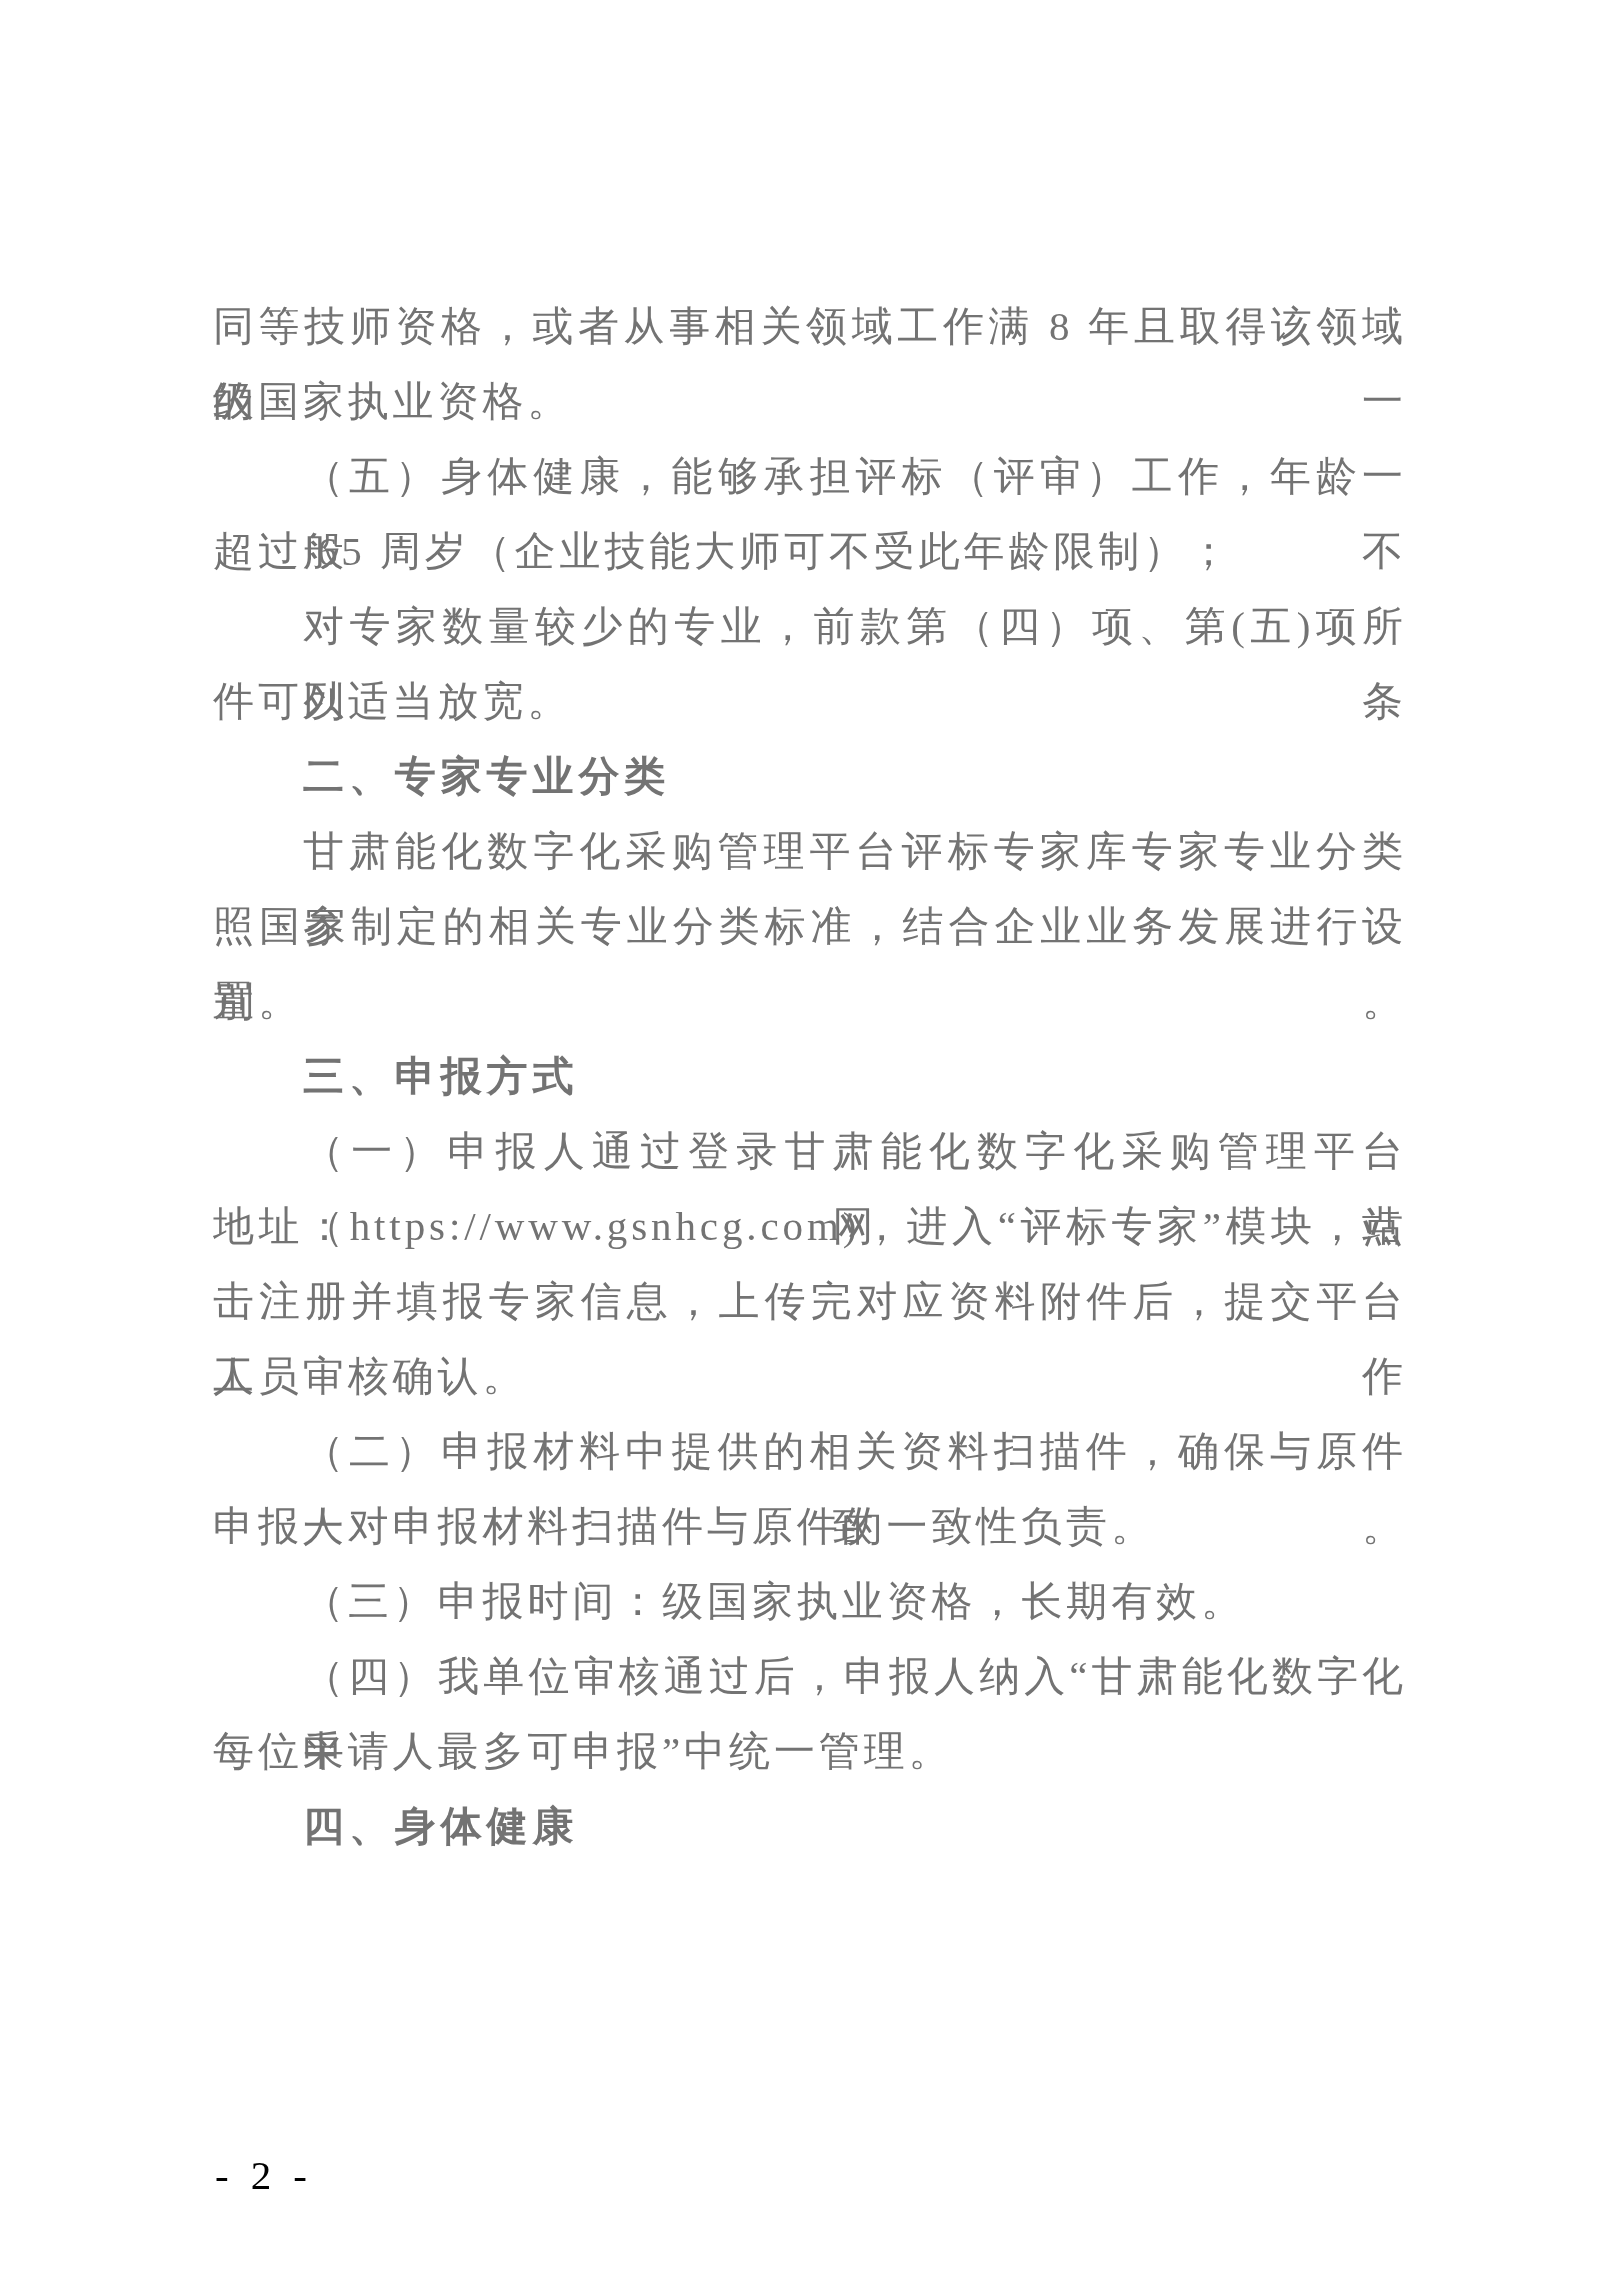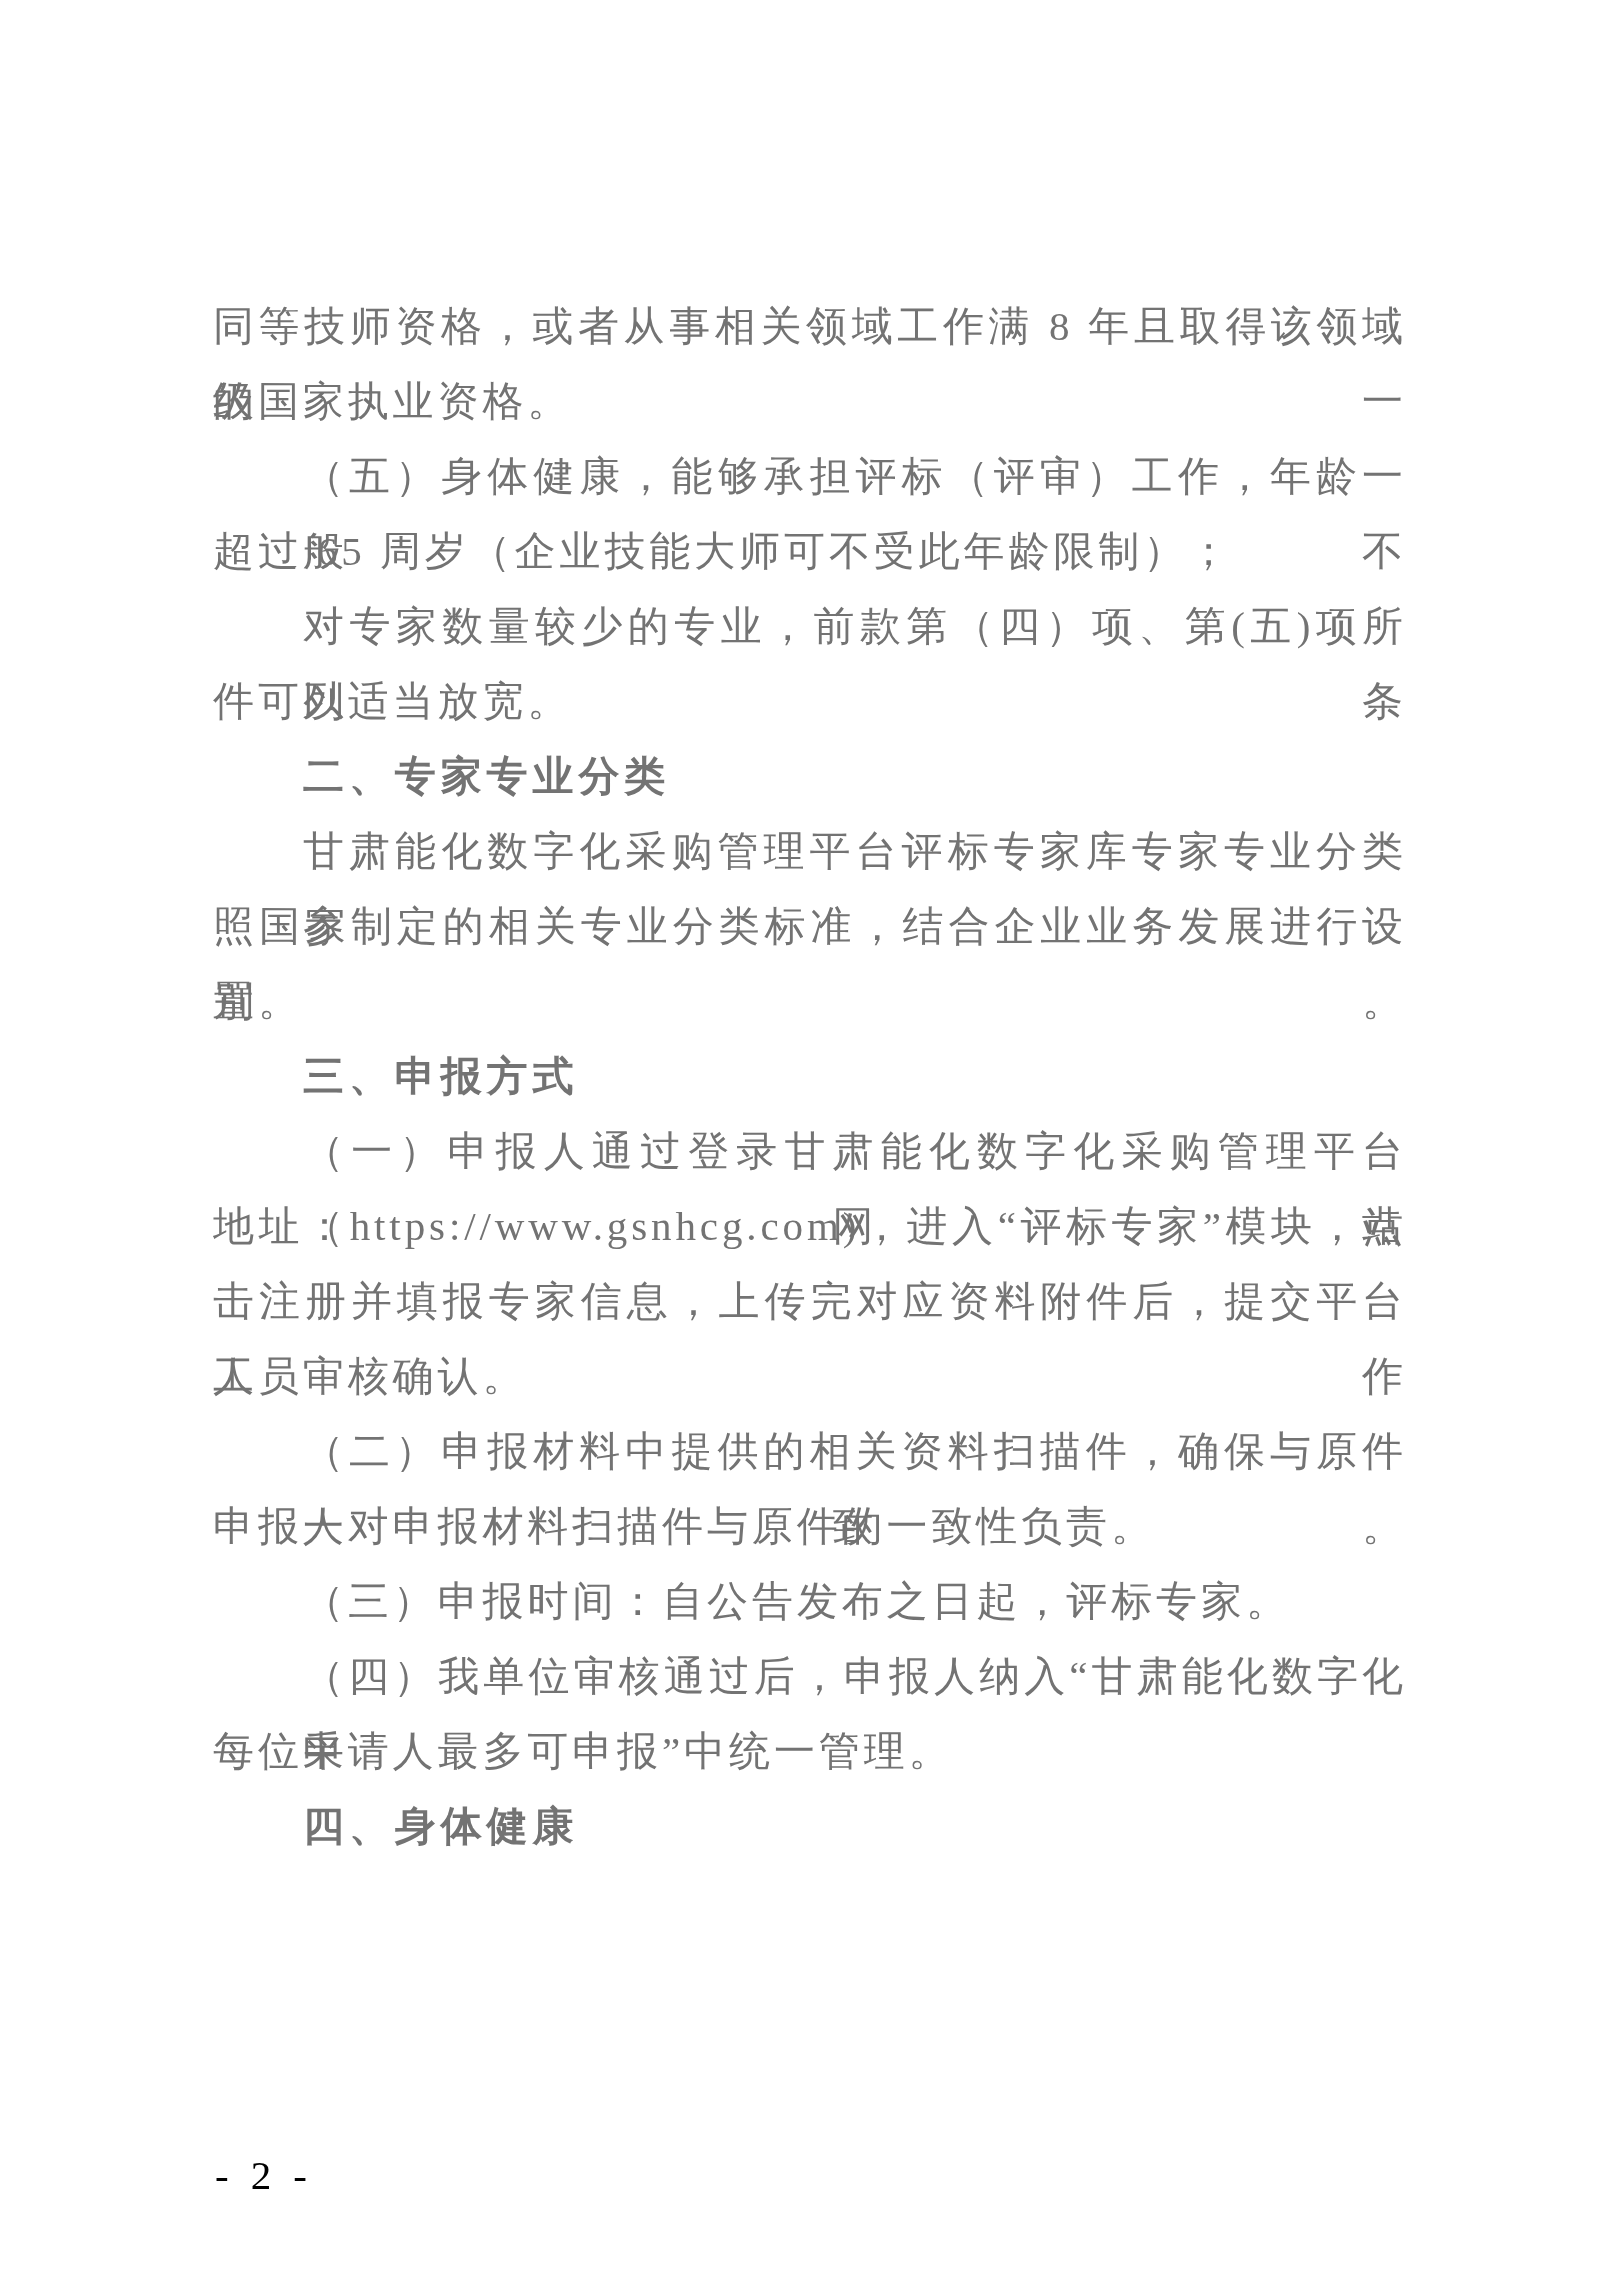--- a/index.html
+++ b/index.html
@@ -77,21 +77,21 @@
     <div class="line j ind">甘肃能化数字化采购管理平台评标专家库专家专业分类参</div>
     <div class="line j">照国家制定的相关专业分类标准，结合企业业务发展进行设置。</div>
     <div class="line">别。</div>
     <div class="line h ind">三、申报方式</div>
     <div class="line j ind">（一）申报人通过登录甘肃能化数字化采购管理平台（网站</div>
     <div class="line j">地址：https://www.gsnhcg.com)，进入“评标专家”模块，点</div>
     <div class="line j">击注册并填报专家信息，上传完对应资料附件后，提交平台工作</div>
     <div class="line">人员审核确认。</div>
     <div class="line j ind">（二）申报材料中提供的相关资料扫描件，确保与原件一致。</div>
     <div class="line">申报人对申报材料扫描件与原件的一致性负责。</div>
-    <div class="line ind">（三）申报时间：自公告发布之日起，评标专家。</div>
+    <div class="line ind">（三）申报时间：级国家执业资格，长期有效。</div>
     <div class="line j ind">（四）我单位审核通过后，申报人纳入“甘肃能化数字化采</div>
     <div class="line">每位申请人最多可申报”中统一管理。</div>
     <div class="line h ind">四、身体健康</div>
   </div>
 
   <div class="footer-pagenum">- 2 -</div>
 
 </div>
 
 

